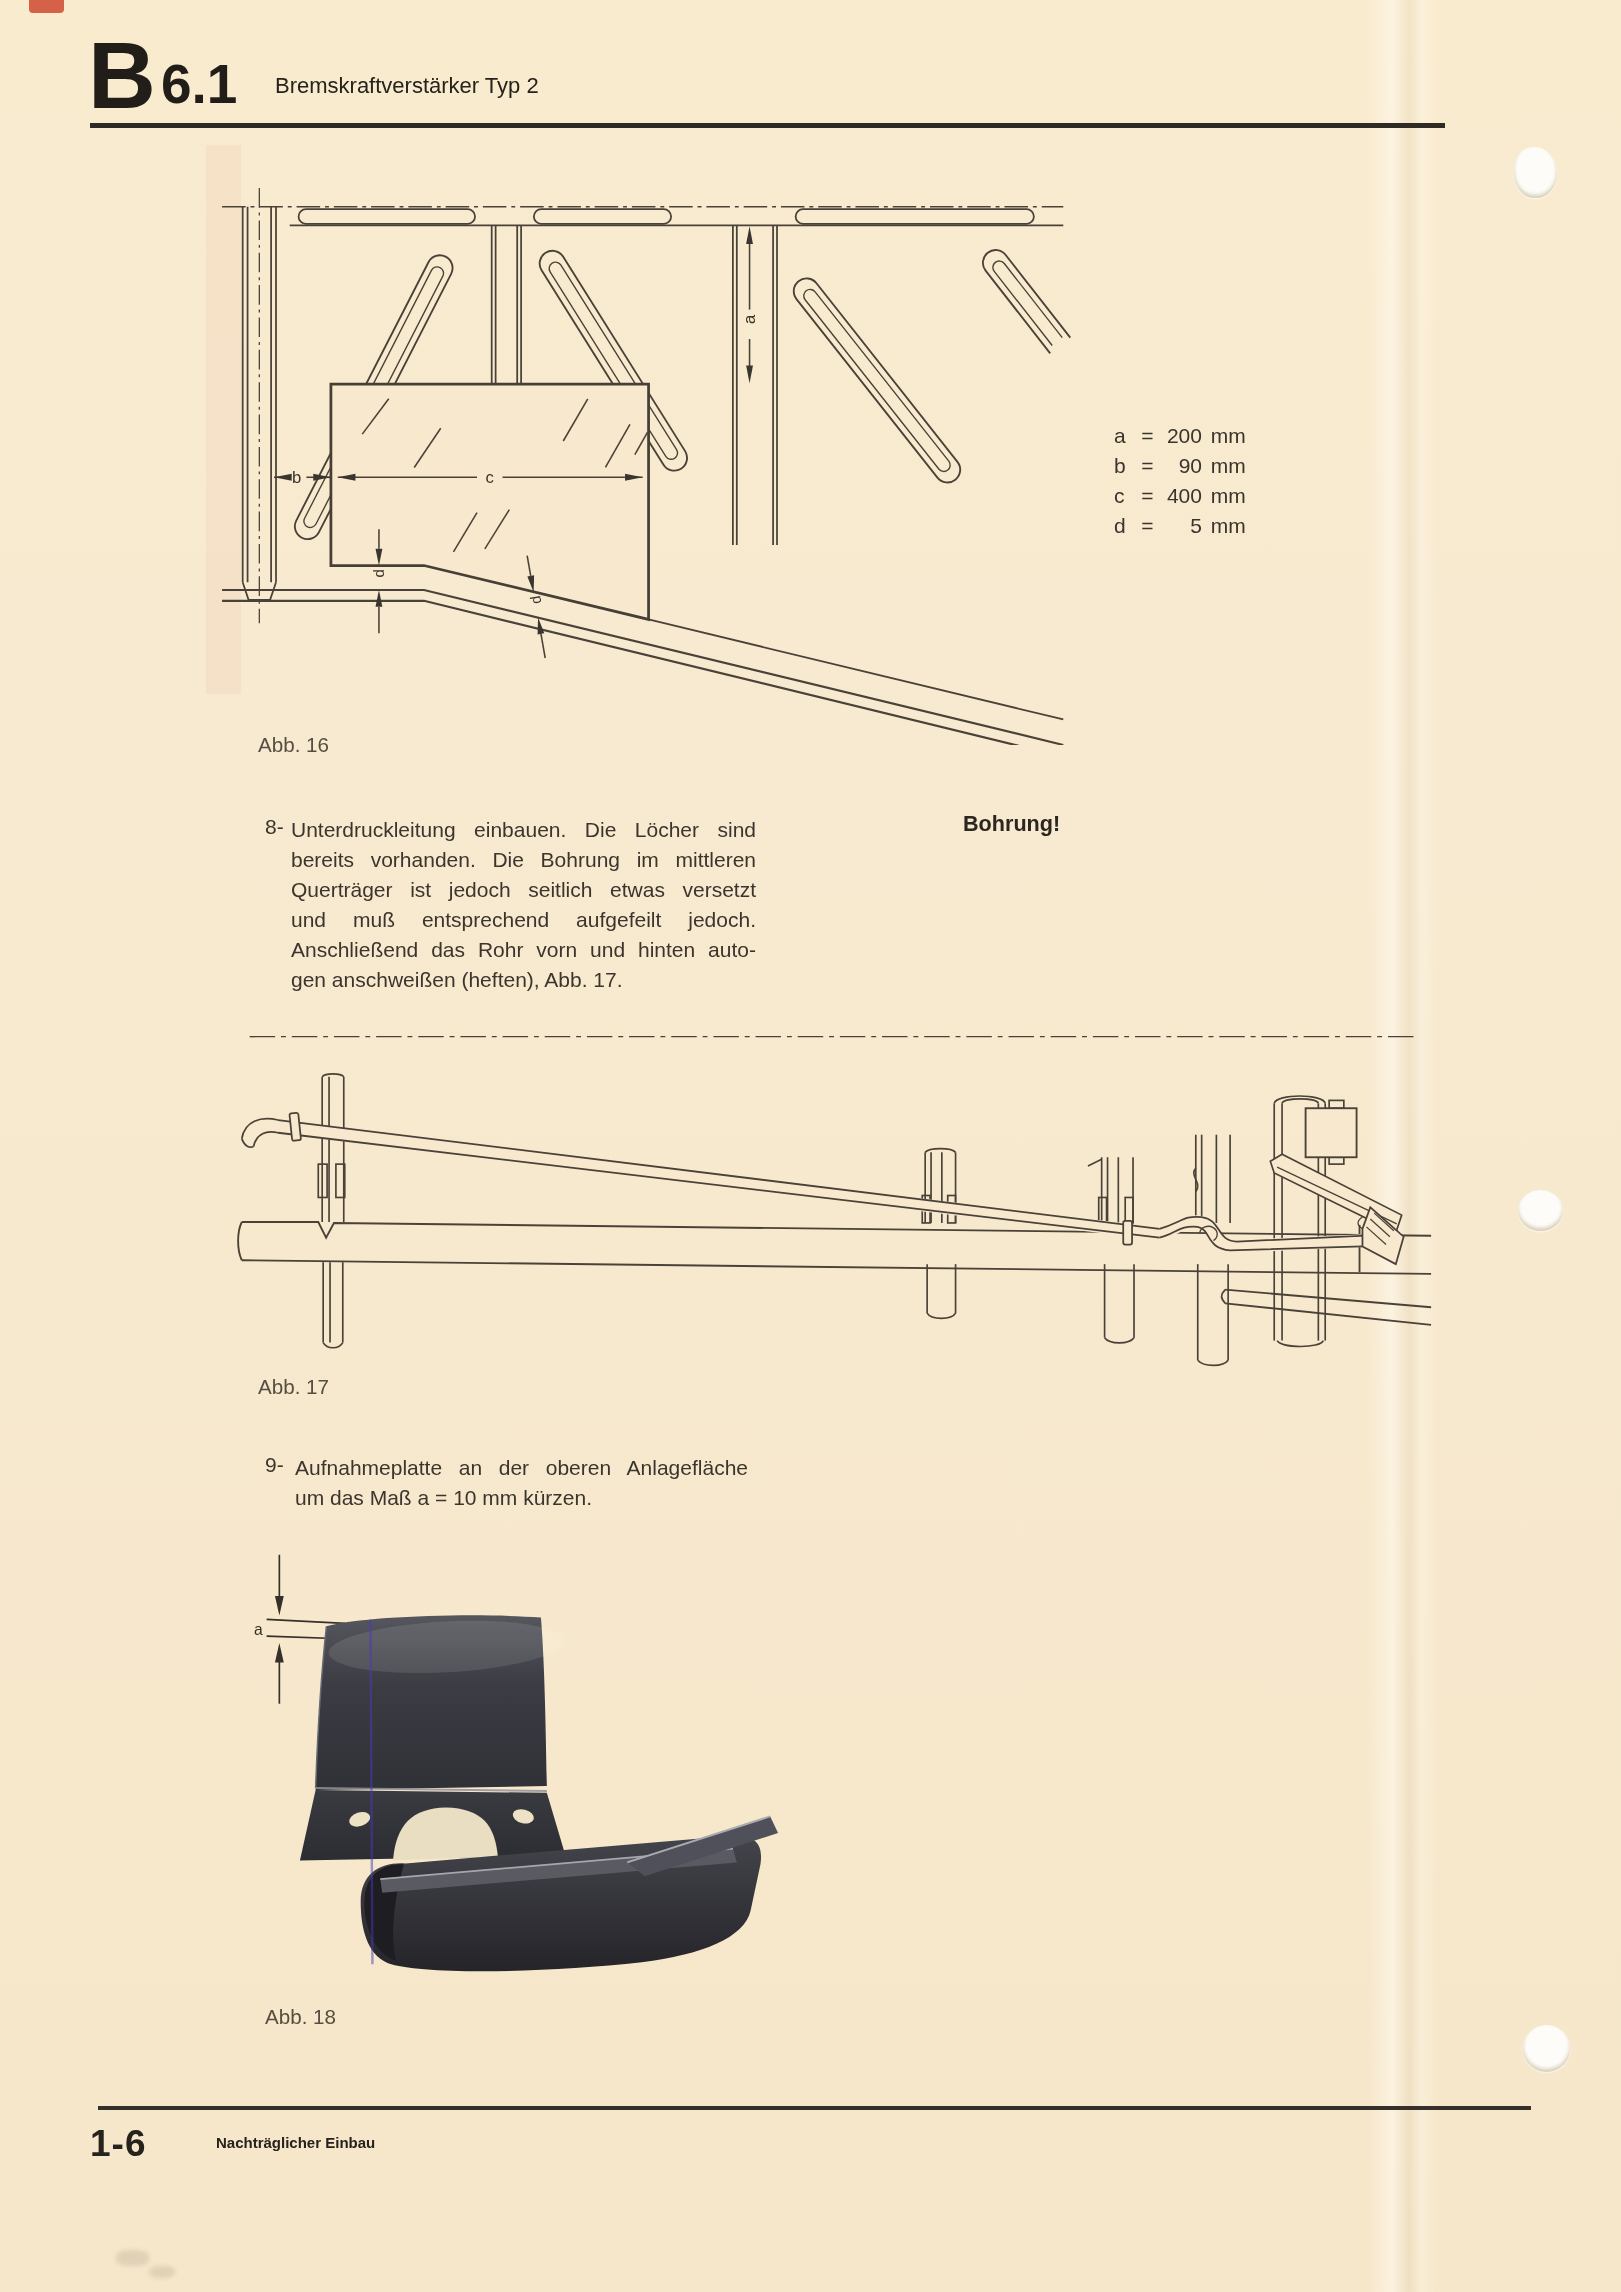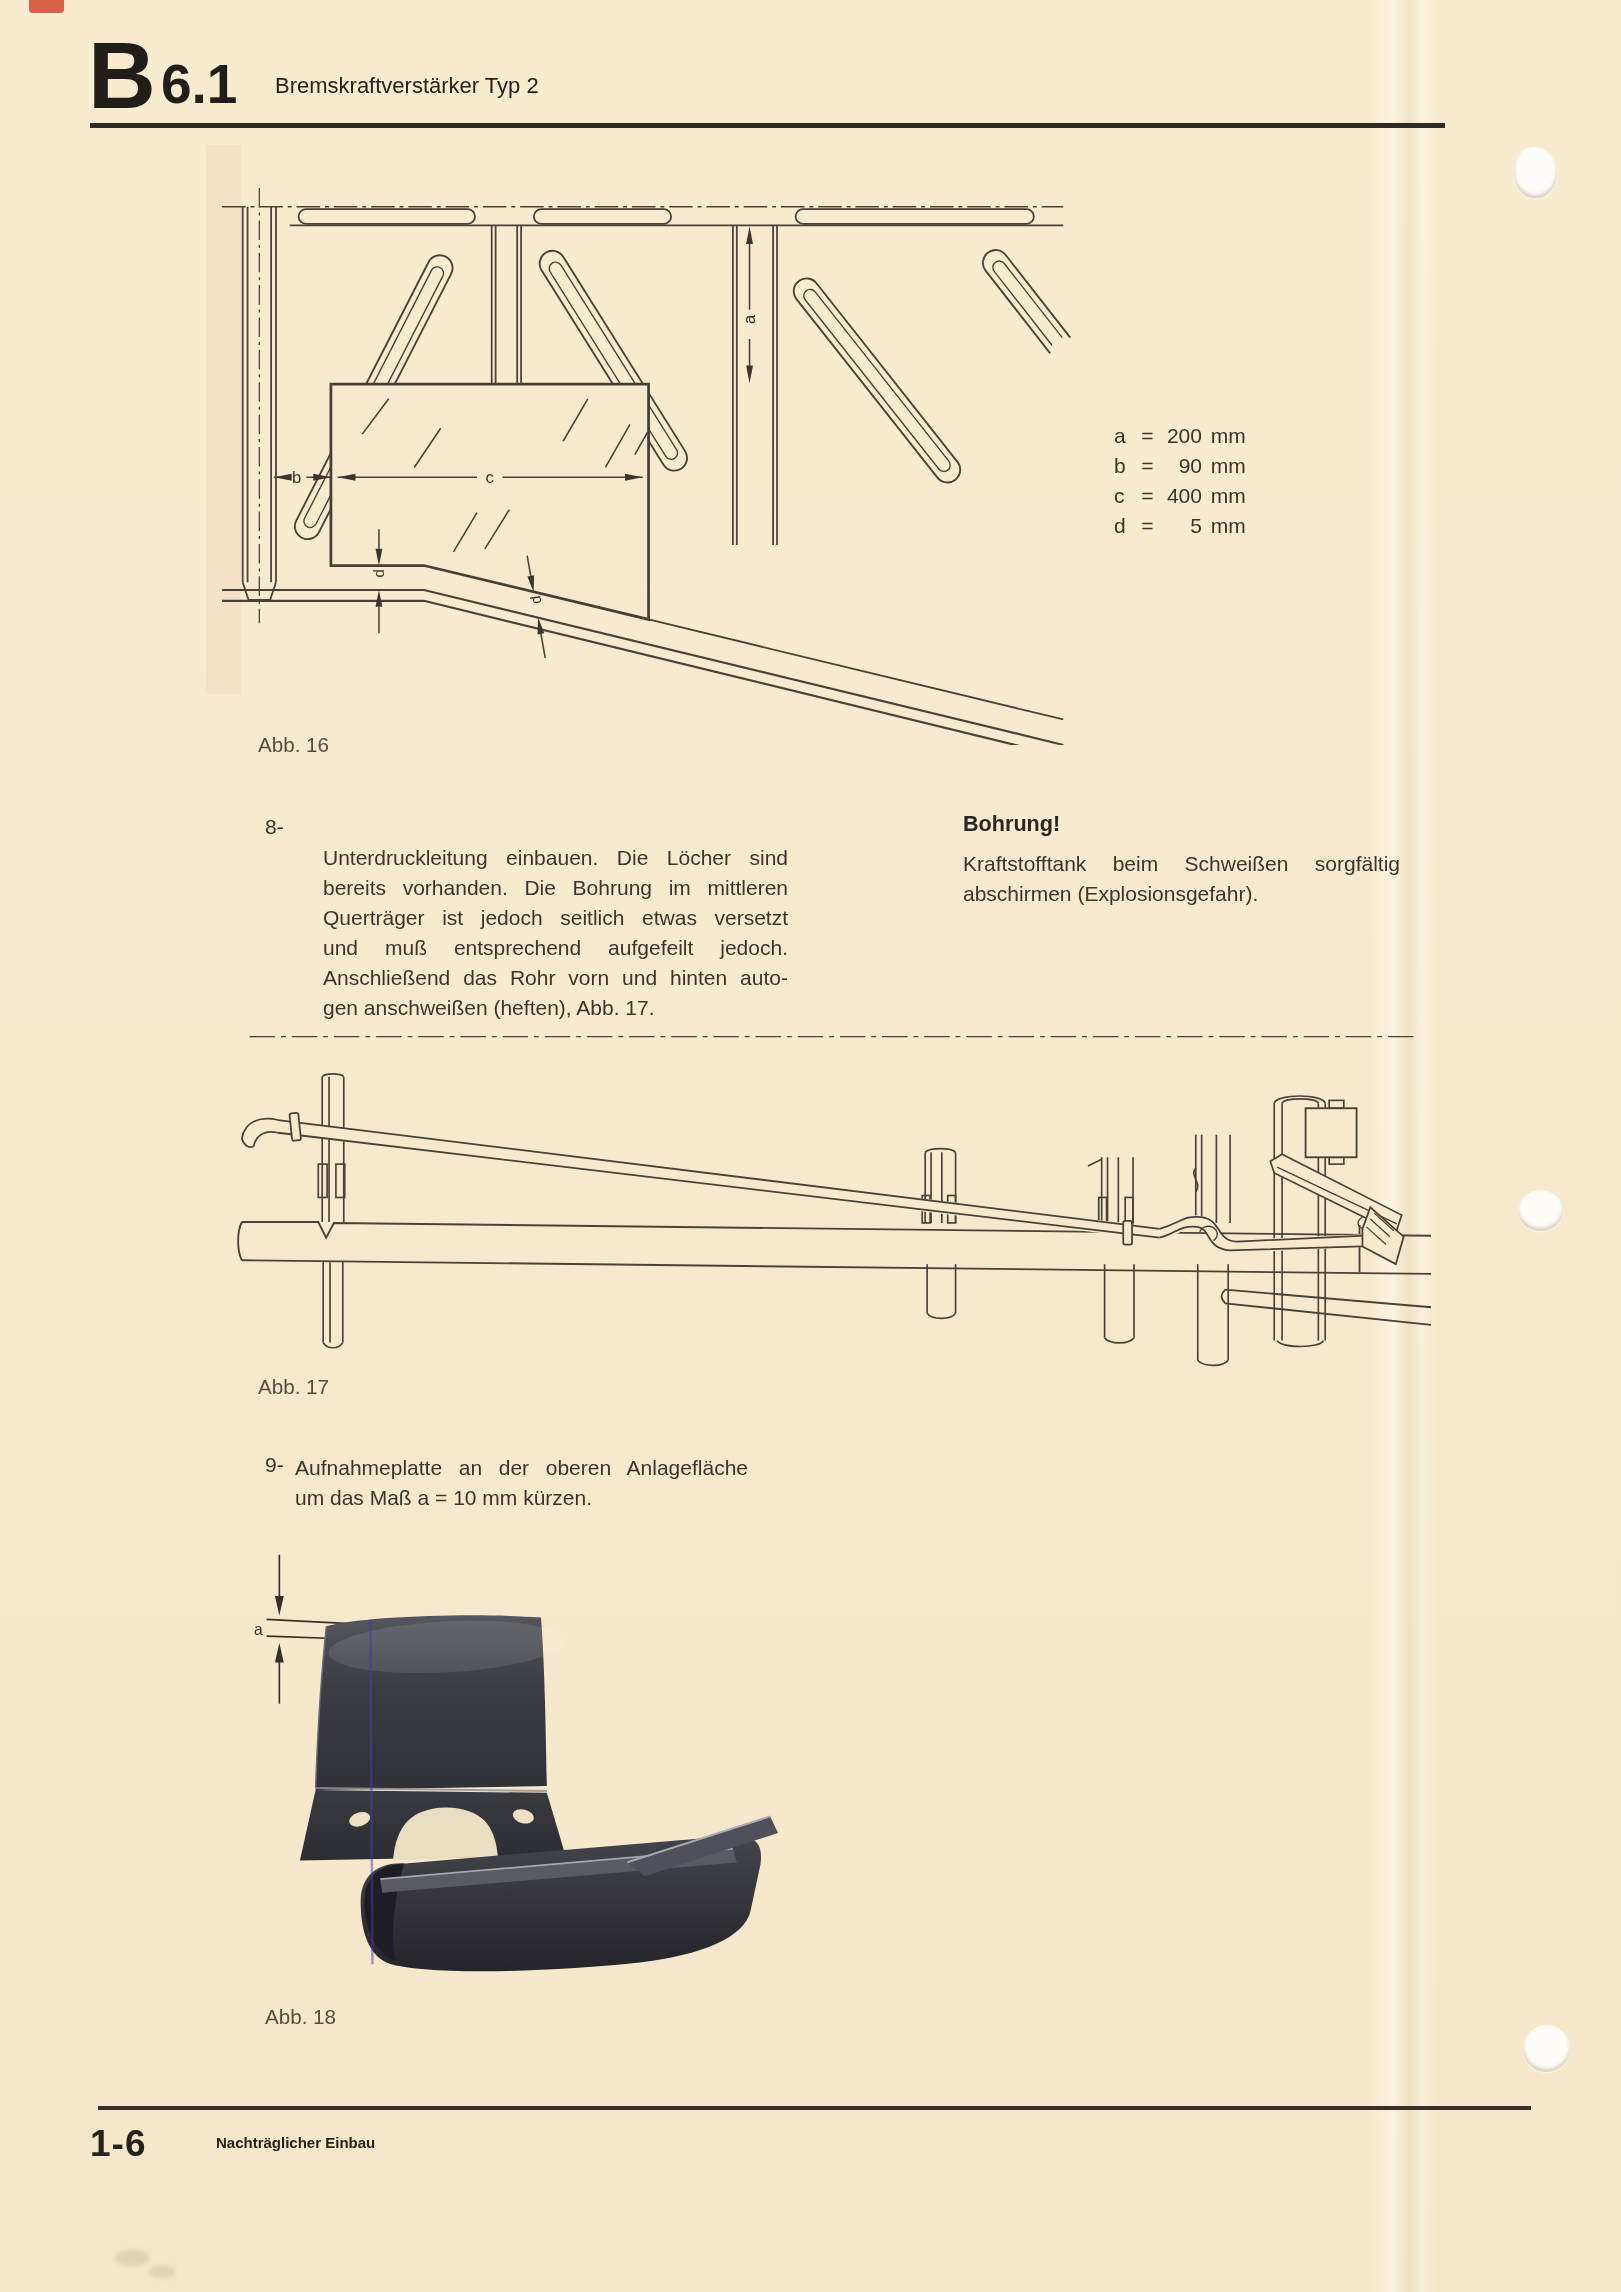--- a/index.html
+++ b/index.html
@@ -18,21 +18,21 @@
   .cap{font-size:20.6px;color:#564f41;}
   
   .dims{left:1114px;top:421px;font-size:21px;color:#39342c;}
   .dims .row{line-height:30px;white-space:nowrap;}
   .dn{display:inline-block;width:19.6px;}
   .deq{display:inline-block;width:27.4px;text-align:center;}
   .dv{display:inline-block;width:41px;text-align:right;margin-right:8.8px;}
   
   .ptxt{font-size:21px;color:#3b352d;}
   .num8{left:265px;top:815px;}
-  .p8{left:291px;top:843px;width:465px;margin-left:32px;}
+  .p8{left:291px;top:815px;width:465px;}
   .p8 .tl{line-height:30px;}
   .warn-title{left:963px;top:811px;font-size:21.6px;font-weight:bold;color:#2b2620;}
   .pw{left:963px;top:849px;width:437px;}
   .pw .tl{line-height:30px;}
   .num9{left:265px;top:1453px;}
   .p9{left:295px;top:1453px;width:453px;}
   .p9 .tl{line-height:30px;}
   .tl{text-align:justify;text-align-last:justify;}
   .tl-last{text-align:left;text-align-last:left;}
   
@@ -194,24 +194,20 @@
   <div class="abs ptxt p8">
     <div class="tl">Unterdruckleitung einbauen. Die Löcher sind</div>
     <div class="tl">bereits vorhanden. Die Bohrung im mittleren</div>
     <div class="tl">Querträger ist jedoch seitlich etwas versetzt</div>
     <div class="tl">und muß entsprechend aufgefeilt jedoch.</div>
     <div class="tl">Anschließend das Rohr vorn und hinten auto-</div>
     <div class="tl tl-last">gen anschweißen (heften), Abb. 17.</div>
   </div>
 
   <div class="abs warn-title">Bohrung!</div>
-  <div class="abs ptxt pw">
-    <div class="tl">Kraftstofftank beim Schweißen sorgfältig</div>
-    <div class="tl tl-last">abschirmen (Explosionsgefahr).</div>
-  </div>
 
   <svg class="abs" style="left:181px;top:1019px" width="1255" height="353" viewBox="185 1040 1280 360">
     <g stroke="#4a4238" fill="none" stroke-width="1.7">
       <line x1="255" y1="1058" x2="1448" y2="1058" stroke-width="1.4" stroke-dasharray="26 6 5 6"></line>
 
       <g>
         <path d="M329,1099 C332,1095 348,1095 351,1099"></path>
         <line x1="329" y1="1099" x2="329" y2="1247"></line>
           <line x1="336" y1="1099" x2="336" y2="1247"></line>
           <line x1="351" y1="1099" x2="351" y2="1247"></line>

